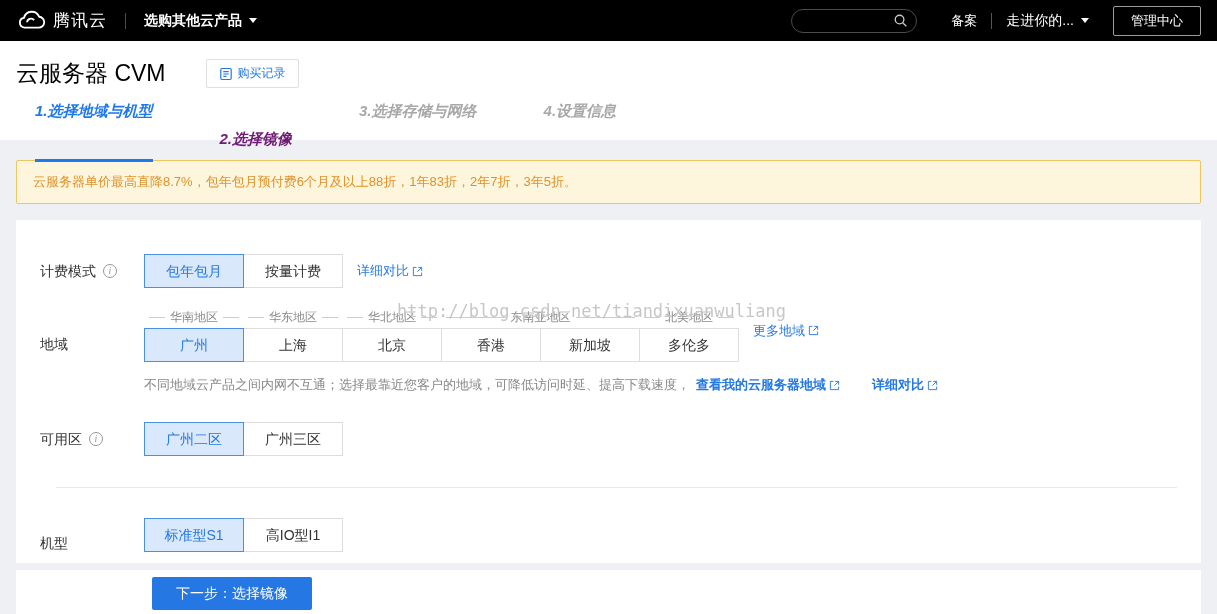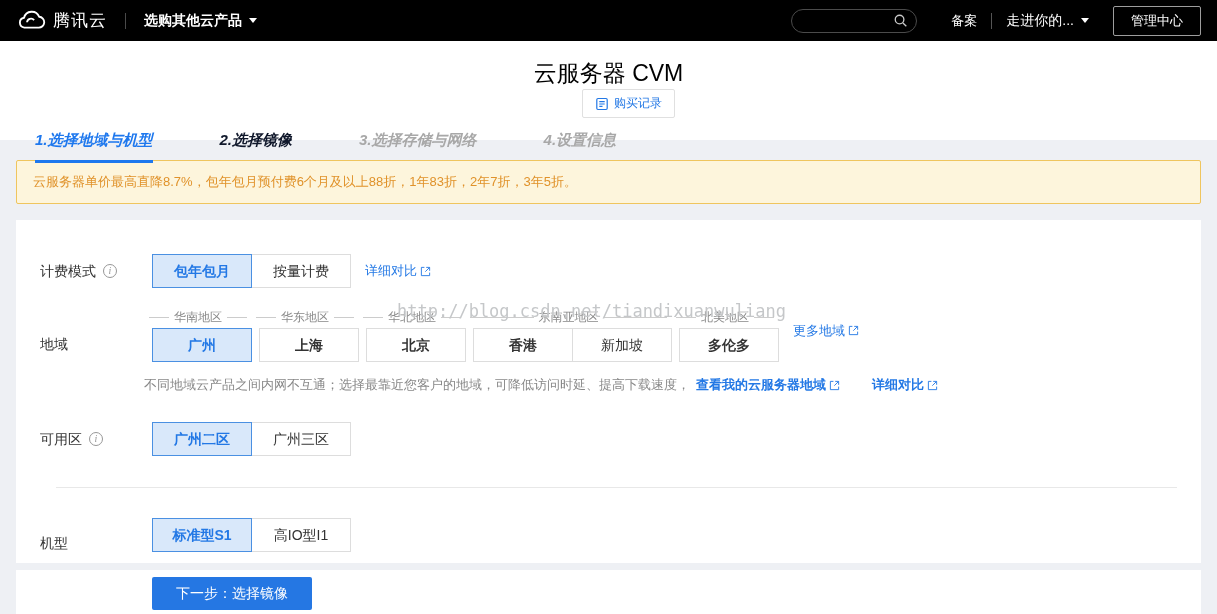--- a/index.html
+++ b/index.html
@@ -20,47 +20,47 @@
            border-top:5px solid #fff; display:inline-block; margin-left:7px; }
   .top-right { margin-left:auto; display:flex; align-items:center; }
   .searchbox { width:126px; height:24px; border:1px solid #4b4b4b; border-radius:13px;
                display:flex; align-items:center; padding:0 8px 0 12px; background:#000; }
   .searchbox input { flex:1; min-width:0; background:transparent; border:none; outline:none; color:#ddd; font-size:12px; }
   .top-link { font-size:13px; margin-left:34px; cursor:pointer; }
   .console-btn { border:1px solid #9d9d9d; border-radius:2px; font-size:13px; padding:5px 17px;
                  margin-left:24px; cursor:pointer; background:transparent; color:#fff; }
   
   .title-section { background:#fff; height:99px; padding:0 16px; }
-  .title-row { display:flex; align-items:center; padding-top:17px;flex-direction:column; }
+  .title-row { display:flex; align-items:center; padding-top:17px; }
   .page-title { font-size:23px; color:#000; font-weight:400; }
   .records-btn { display:inline-flex; align-items:center; margin-left:40px; border:1px solid #e0e0e0;
                  border-radius:2px; background:#fff; color:#2378e5; font-size:12px; padding:5px 12px; cursor:pointer; }
   .records-btn svg { margin-right:5px; }
   .tabs-row { display:flex; margin-top:13px; padding-left:19px; }
   .tab { font-size:15px; font-weight:bold; margin-right:67px; padding-bottom:10px; cursor:pointer; border-bottom:3px solid transparent;font-style:italic; }
   .tab.active { color:#1e78ee; border-bottom-color:#1e78ee; }
-  .tab.dark { color:#0f172a; }
+  .tab.dark { color:#701a75;margin-top:28px; }
   .tab.muted { color:#a8a8a8; }
   
   .gray-area { padding:20px 16px 0; }
   .notice { height:44px; border:1px solid #efc55e; background:#fdf5dc; border-radius:2px;
             display:flex; align-items:center; padding:0 16px; font-size:13px; color:#e0922a; }
   
   .card { background:#fff; height:343px; margin-top:16px; padding:34px 24px 0; overflow:hidden; }
   .form-row { display:flex; }
   .row-label { width:104px; font-size:14px; color:#333; display:flex; align-items:center; }
   .row-label .txt { line-height:17px; }
   .info-icon { width:14px; height:14px; border:1px solid #979797; border-radius:50%; color:#979797;
                font-size:10px; line-height:12px; text-align:center; margin-left:7px; display:inline-block;
                font-family:"Liberation Serif",serif; font-style:italic; cursor:pointer; }
   .info-icon::before { content:"i"; }
   .opt-group { display:flex; }
   .opt-btn { min-width:100px; height:34px; line-height:32px; text-align:center; border:1px solid #ddd;
              background:#fff; color:#333; font-size:14px; margin-left:-1px; cursor:pointer; position:relative; }
-  .opt-btn:first-child { margin-left:8px;font-weight:bold; }
+  .opt-btn:first-child { margin-left:0; }
   .opt-btn.selected { background:#d9e8fa; border-color:#4a90e2; color:#2378e5; z-index:2; }
   .blue-link { color:#2378e5; font-size:13px; cursor:pointer; display:inline-flex; align-items:center; white-space:nowrap; }
   .blue-link svg { margin-left:3px; }
   .align-mid { align-self:center; margin-left:14px; }
   
   .row-region { margin-top:20px; }
   .row-region .row-label { align-items:flex-start; padding-top:28px; }
   .region-strip { display:flex; align-items:flex-end; }
   .region-group { margin-left:-1px; }
   .region-group:first-child { margin-left:0; }

